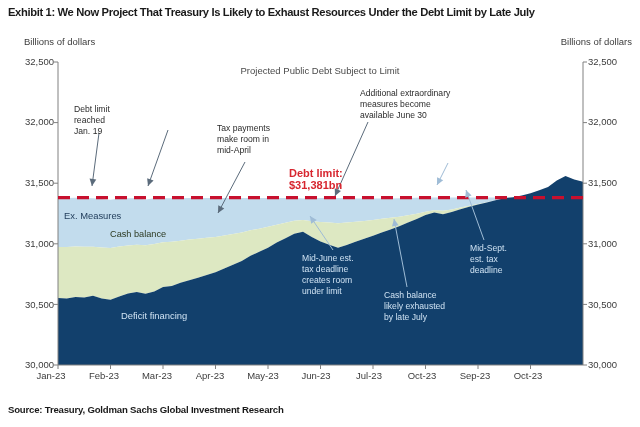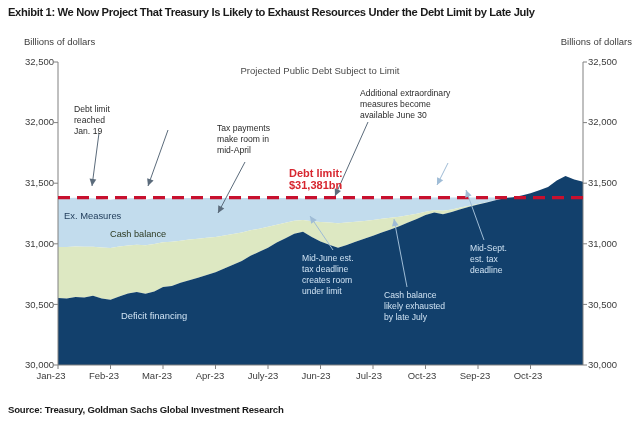--- a/index.html
+++ b/index.html
@@ -134,21 +134,21 @@
 <div class="tick-label ytick-r" style="left:588px;top:116px;">32,000</div>
 <div class="tick-label ytick-r" style="left:588px;top:177px;">31,500</div>
 <div class="tick-label ytick-r" style="left:588px;top:238px;">31,000</div>
 <div class="tick-label ytick-r" style="left:588px;top:299px;">30,500</div>
 <div class="tick-label ytick-r" style="left:588px;top:359px;">30,000</div>
 
 <div class="tick-label xtick" style="left:23px;top:370px;">Jan-23</div>
 <div class="tick-label xtick" style="left:76px;top:370px;">Feb-23</div>
 <div class="tick-label xtick" style="left:129px;top:370px;">Mar-23</div>
 <div class="tick-label xtick" style="left:182px;top:370px;">Apr-23</div>
-<div class="tick-label xtick" style="left:235px;top:370px;">July-23</div>
+<div class="tick-label xtick" style="left:235px;top:370px;">May-23</div>
 <div class="tick-label xtick" style="left:288px;top:370px;">Jun-23</div>
 <div class="tick-label xtick" style="left:341px;top:370px;">Jul-23</div>
 <div class="tick-label xtick" style="left:394px;top:370px;">Oct-23</div>
 <div class="tick-label xtick" style="left:447px;top:370px;">Sep-23</div>
 <div class="tick-label xtick" style="left:500px;top:370px;">Oct-23</div>
 
 <div class="anno anno-inchart-dark" style="left:64px;top:210px;font-size:9.4px;">Ex. Measures</div>
 <div class="anno anno-green-lbl" style="left:110px;top:229px;">Cash balance</div>
 <div class="anno anno-light" style="left:97px;top:310px;font-size:9.4px;margin-left:24px;">Deficit financing</div>
 

